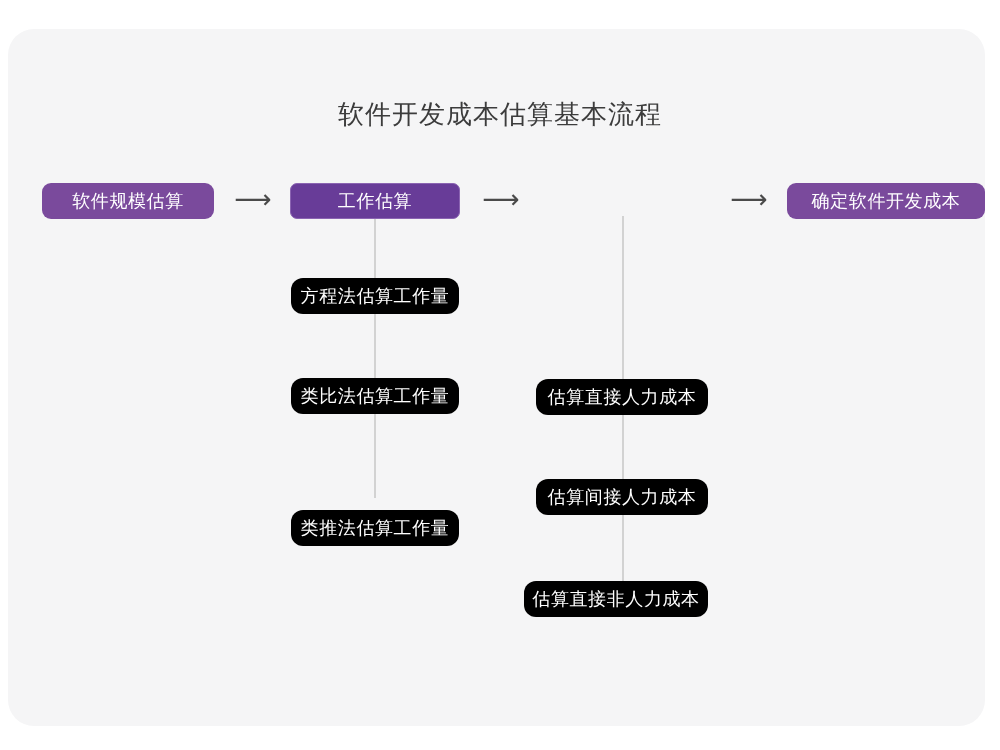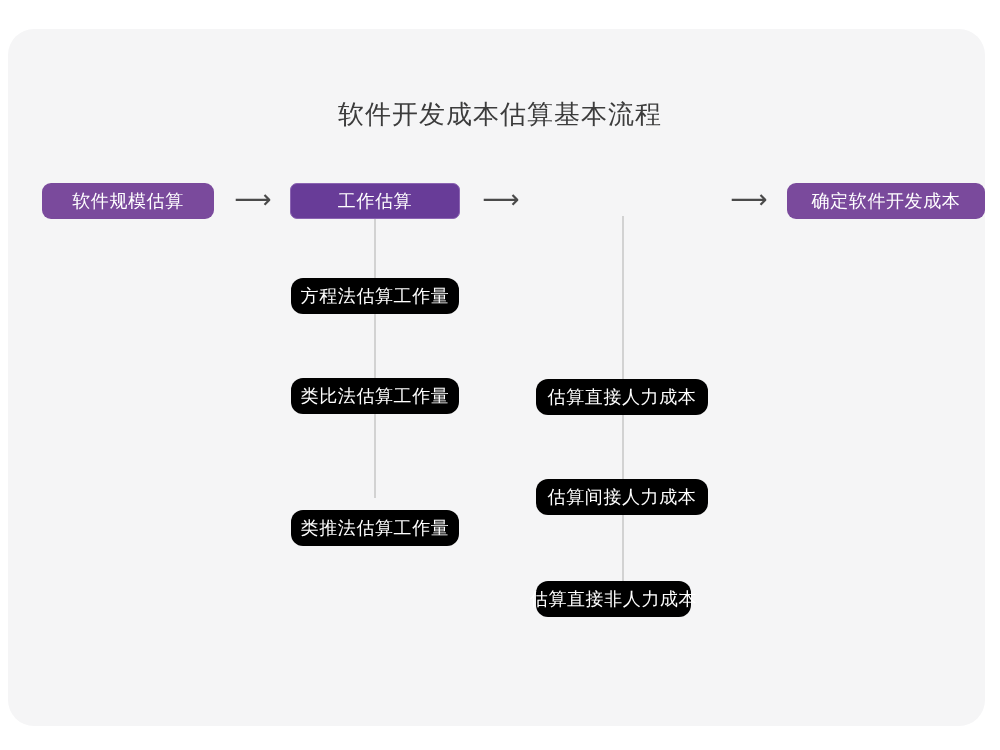--- a/index.html
+++ b/index.html
@@ -110,17 +110,17 @@
   <div class="node sub" style="left:291px; top:478px; width:168px;margin-top:32px;">
     <span>类推法估算工作量</span>
   </div>
 
   <div class="node sub" style="left:536px; top:379px; width:172px;">
     <span>估算直接人力成本</span>
   </div>
   <div class="node sub" style="left:536px; top:479px; width:172px;">
     <span>估算间接人力成本</span>
   </div>
-  <div class="node sub" style="left:536px; top:581px; width:155px;">
+  <div class="node sub" style="left:524px; top:581px; width:184px;">
     <span>估算直接非人力成本</span>
   </div>
 
 </div>
 
 </body></html>

